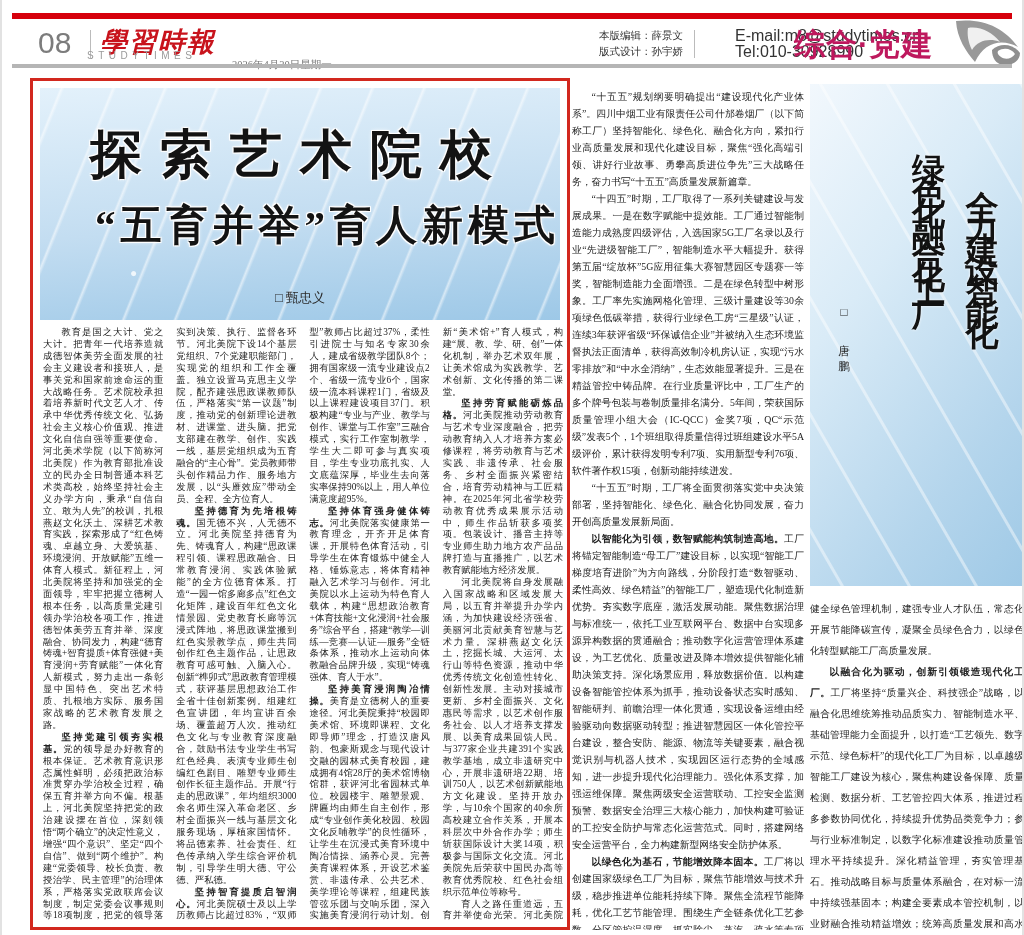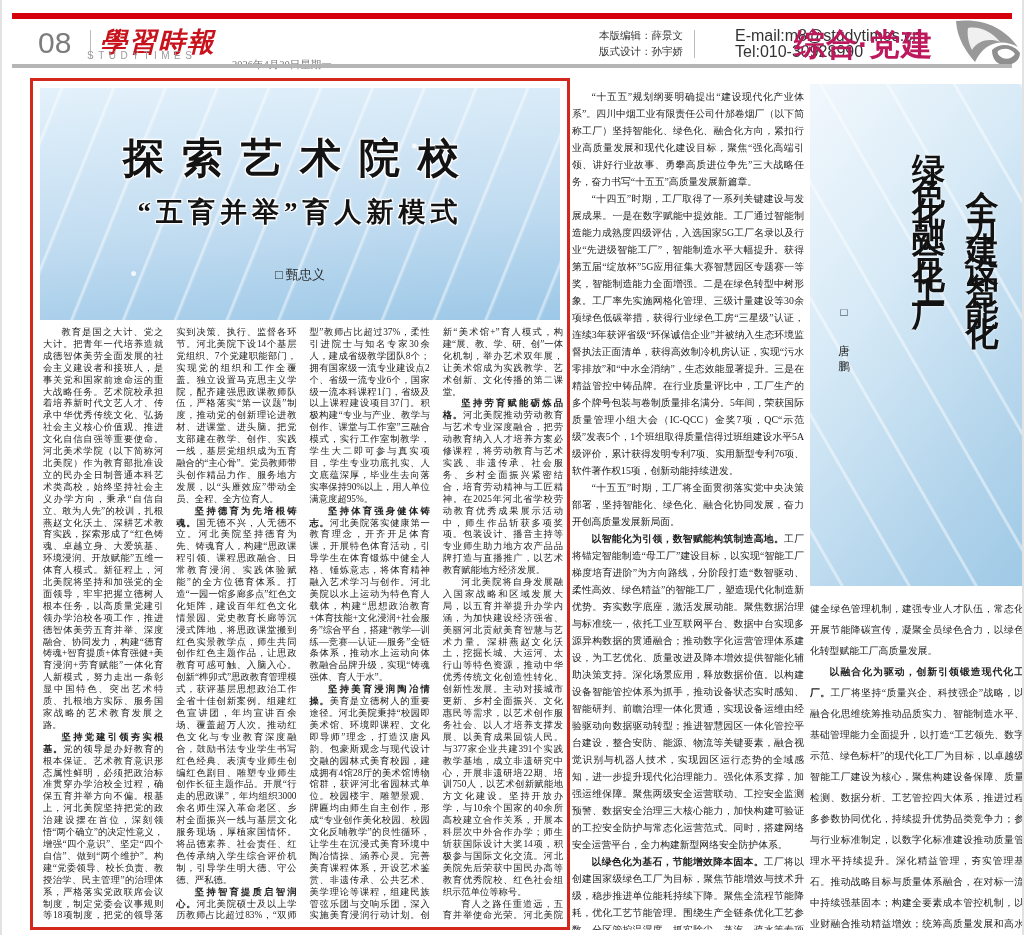--- a/index.html
+++ b/index.html
@@ -21,23 +21,23 @@
   .logo-svg{left:952px;top:20px;}
   .header-rule{left:10px;right:10px;top:64px;height:4px;background:#b5b5b5;}
   
   .left-article{left:28px;top:78px;width:540px;height:852px;border:3px solid #d2281e;box-sizing:border-box;background:#ffffff;}
   .headline-box{left:7px;top:7px;width:520px;height:232px;
     background:
       radial-gradient(circle at 18% 80%, rgba(255,255,255,.8) 0 2px, rgba(255,255,255,0) 3px),
       radial-gradient(circle at 72% 25%, rgba(255,255,255,.8) 0 2px, rgba(255,255,255,0) 3px),
       repeating-linear-gradient(112deg, rgba(255,255,255,0) 0 18px, rgba(255,255,255,.55) 20px, rgba(255,255,255,0) 23px, rgba(255,255,255,0) 48px),
       linear-gradient(175deg,#e3f1fb 0%,#c3ddf1 55%,#9dc8e7 100%);}
-  .hl1{text-align:center;margin-top:43px;font-size:41px;font-weight:bold;letter-spacing:18px;color:#131313;
+  .hl1{text-align:center;margin-top:32px;font-size:52px;font-weight:bold;letter-spacing:18px;color:#131313;
        text-shadow:0 0 4px #fff,1px 1px 0 #fff,-1px -1px 0 #fff,1px -1px 0 #fff,-1px 1px 0 #fff;}
-  .hl2{text-align:center;margin-top:8px;font-size:27px;font-weight:bold;letter-spacing:5px;color:#131313;
+  .hl2{text-align:right;margin-top:8px;font-size:41px;font-weight:bold;letter-spacing:5px;color:#131313;
        text-shadow:0 0 4px #fff,1px 1px 0 #fff,-1px -1px 0 #fff,1px -1px 0 #fff,-1px 1px 0 #fff;}
   .hl-author{text-align:center;margin-top:36px;font-size:13px;color:#2b2b2b;}
   .left-body{left:10px;top:246px;width:520px;height:600px;column-count:4;column-gap:13px;column-fill:auto;
              font-size:9.3px;line-height:11.9px;text-align:justify;color:#222222;overflow:hidden;}
   
   .right-article{left:570px;top:84px;width:452px;height:846px;}
   .r-col1{left:0;top:4px;width:232px;height:842px;font-size:9.8px;line-height:17px;text-align:justify;color:#222222;overflow:hidden;}
   .blue-box{left:238px;top:0;width:214px;height:502px;
     background:
       repeating-linear-gradient(60deg, rgba(255,255,255,0) 0 26px, rgba(255,255,255,.45) 27px 29px, rgba(255,255,255,0) 30px 58px),

